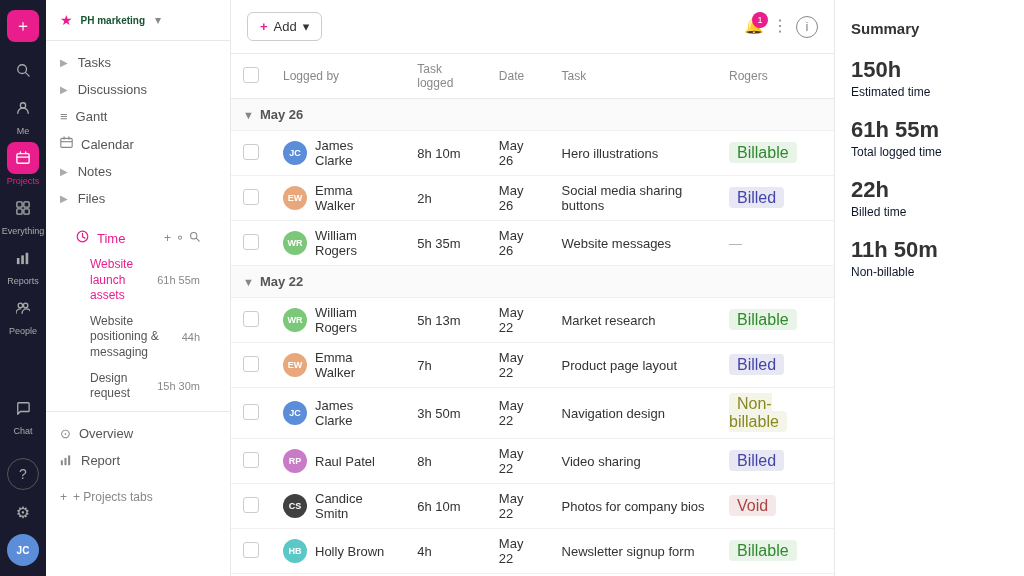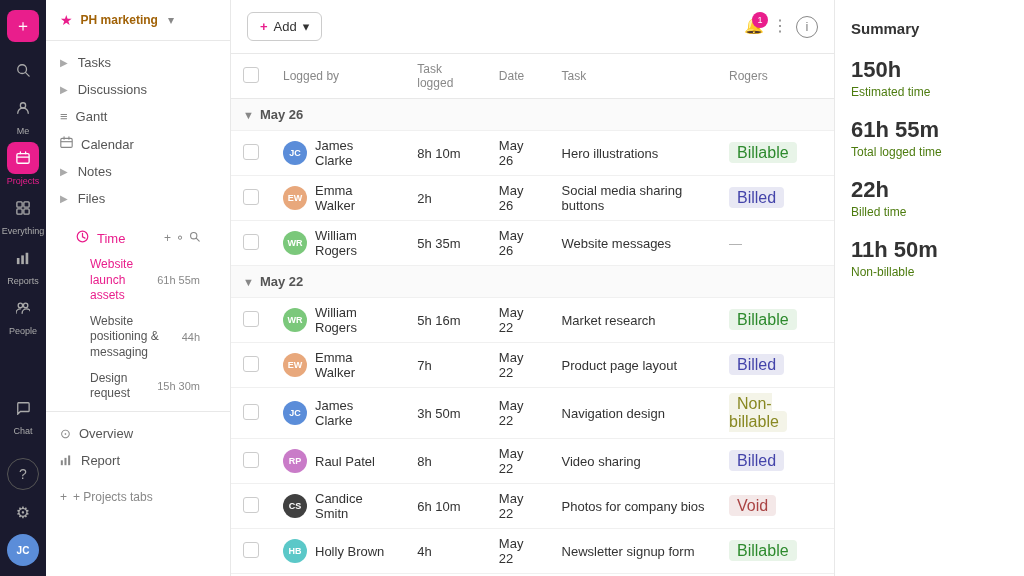--- a/index.html
+++ b/index.html
@@ -12,21 +12,21 @@
     .icon-bar .icon-btn.add-btn { background: #e91e8c; color: white; border-radius: 8px; margin-bottom: 6px; }
     .icon-bar-spacer { flex: 1; }
     .icon-label { color: #aaa; font-size: 9px; margin-top: 2px; }
     .icon-bar-item { display: flex; flex-direction: column; align-items: center; cursor: pointer; }
     .icon-bar-item.active .icon-btn { background: #e91e8c; color: white; }
     .icon-bar-item.active .icon-label { color: #e91e8c; }
 
     
     .sidebar { width: 185px; background: #fff; border-right: 1px solid #e8e8e8; display: flex; flex-direction: column; flex-shrink: 0; overflow-y: auto; }
     .sidebar-header { padding: 12px 14px; display: flex; align-items: center; gap: 8px; border-bottom: 1px solid #e8e8e8; }
-    .sidebar-title { font-weight: 600; font-size: 12px; color: #a16207; }
+    .sidebar-title { font-weight: 600; font-size: 10px; color: #14532d; }
     .star-icon { color: #e91e8c; font-size: 14px; }
     .chevron-icon { color: #888; font-size: 12px; margin-left: 2px; }
     .sidebar-nav { padding: 8px 0; }
     .sidebar-item { display: flex; align-items: center; gap: 8px; padding: 6px 14px; cursor: pointer; color: #555; font-size: 13px; }
     .sidebar-item .item-icon { font-size: 13px; color: #888; }
     .sidebar-item .expand-arrow { font-size: 10px; color: #aaa; margin-right: 2px; }
     .time-section { padding: 4px 16px; }
     .time-header { display: flex; align-items: center; gap: 8px; padding: 6px 14px; cursor: pointer; color: #e91e8c; font-weight: 500; }
     .time-header .item-icon { color: #e91e8c; }
     .time-header-actions { margin-left: auto; display: flex; gap: 4px; color: #888; font-size: 12px; }
@@ -63,21 +63,21 @@
     .status-billed { background: #e8e8f4; color: #4444aa; }
     .status-non-billable { background: #f4f4e8; color: #888822; }
     .status-void { background: #f4e8e8; color: #aa4444; }
     .status-dash { color: #aaa; }
 
     
     .summary-panel { width: 190px; background: #fff; border-left: 1px solid #e8e8e8; padding: 20px 16px; flex-shrink: 0; }
     .summary-title { font-weight: 600; font-size: 15px; margin-bottom: 20px; color: #333; }
     .summary-item { margin-bottom: 18px; }
     .summary-value { font-size: 22px; font-weight: 700; color: #333; }
-    .summary-label { font-size: 12px; color: #4d7c0f; margin-top: 2px; }
+    .summary-label { font-size: 12px; color: #0f172a; margin-top: 2px; }
 
     
     .notif-badge { background: #e91e8c; color: white; border-radius: 50%; width: 16px; height: 16px; font-size: 9px; display: flex; align-items: center; justify-content: center; position: absolute; top: -4px; right: -4px; }
     .icon-wrapper { position: relative; }
   </style>
 </head>
 <body>
 
 <div class="icon-bar">
   <div class="icon-bar-item">
@@ -337,21 +337,21 @@
             <td colspan="6"><span class="group-chevron">▼</span>May 22</td>
           </tr>
           <tr>
       <td><div class="checkbox"></div></td>
       <td>
         <div class="user-cell">
           <div class="avatar" style="background:#7bc87b">WR</div>
           <span>William Rogers</span>
         </div>
       </td>
-      <td>5h 16m</td>
+      <td>5h 13m</td>
       <td>May 22</td>
       <td>Market research</td>
       <td><span class="status-badge status-billable">Billable</span></td>
     </tr>
           <tr>
       <td><div class="checkbox"></div></td>
       <td>
         <div class="user-cell">
           <div class="avatar" style="background:#e8a87c">EW</div>
           <span>Emma Walker</span>

